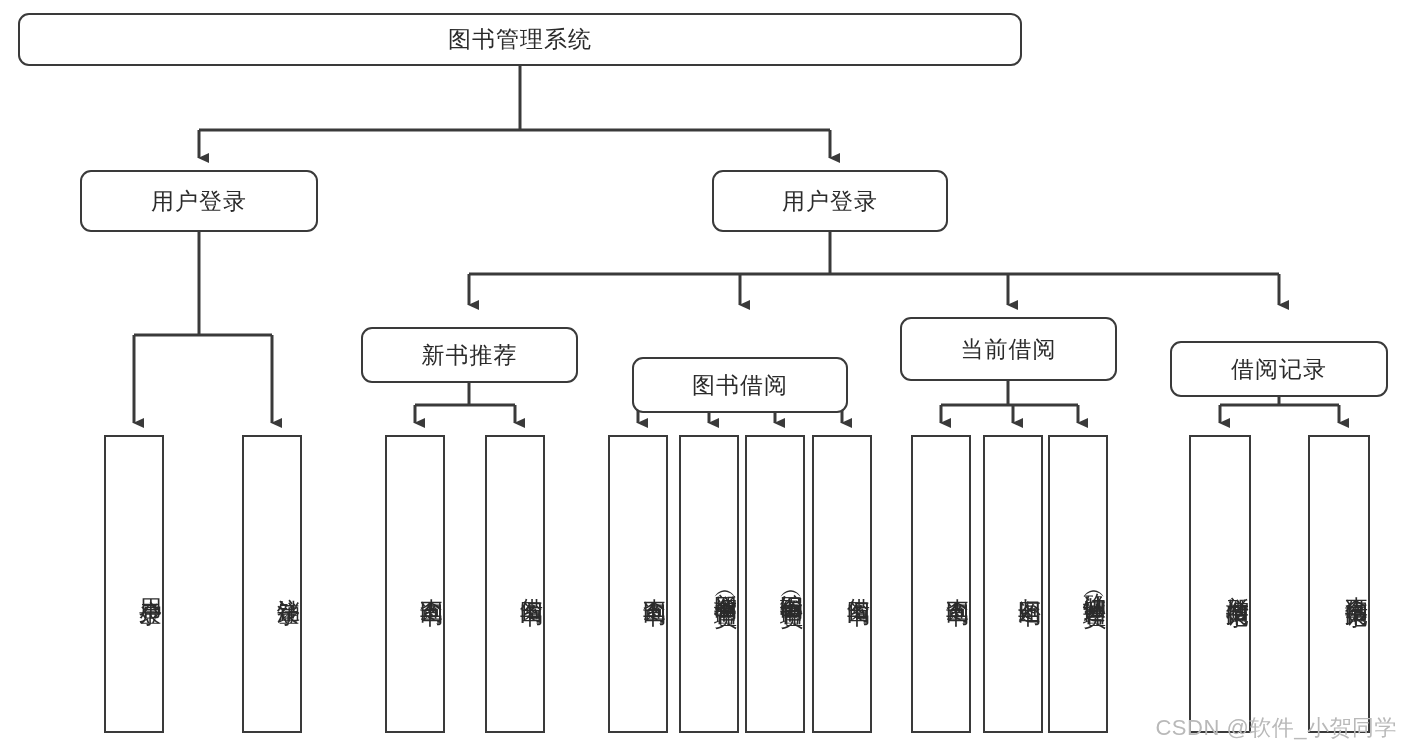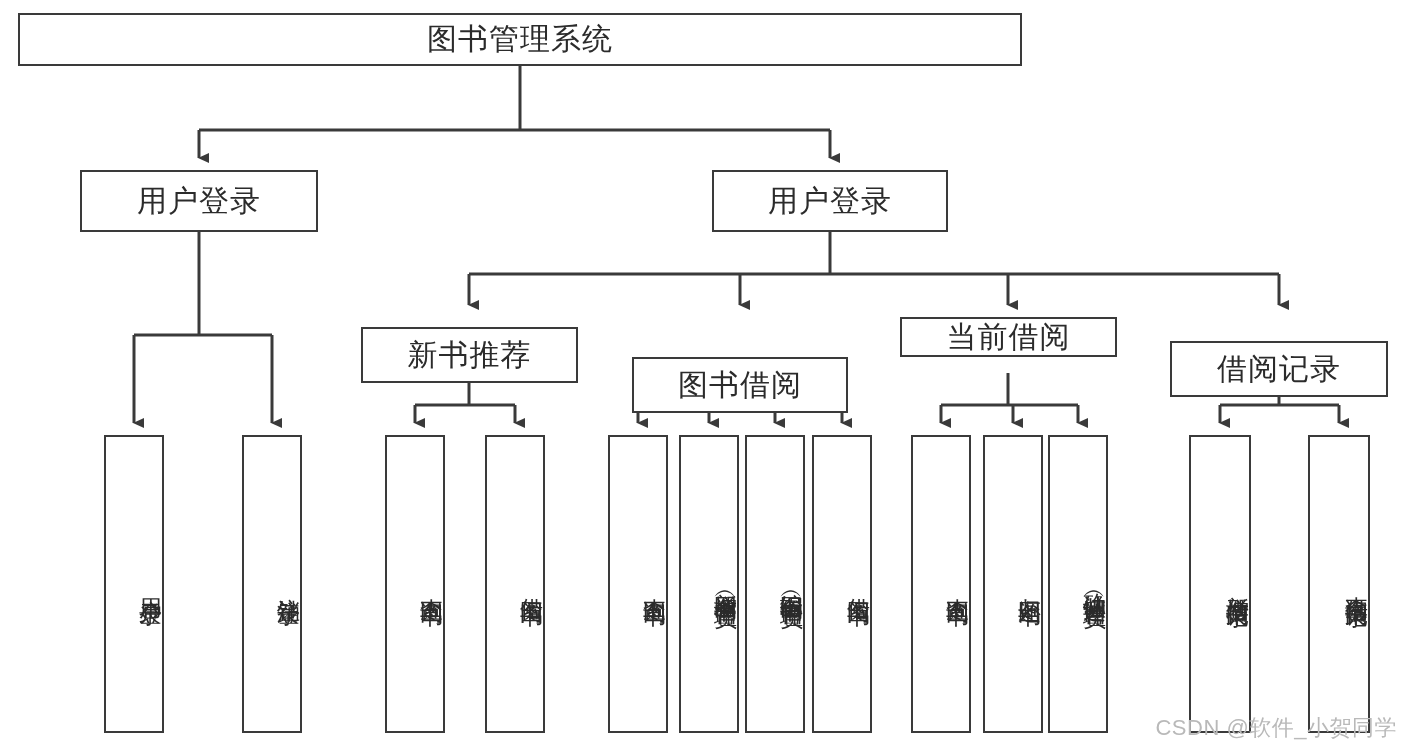--- a/index.html
+++ b/index.html
@@ -21,22 +21,23 @@
     position: absolute;
     box-sizing: border-box;
     background: #ffffff;
     border: 2px solid #3a3a3a;
     display: flex;
     align-items: center;
     justify-content: center;
     color: #2b2b2b;
   }
   .node.horiz {
-    font-size: 30px;
+    font-size: 23px;
     letter-spacing: 1px;
+    border-radius: 11px;
   }
   .node.vert {
     writing-mode: vertical-rl;
     text-orientation: upright;
     font-size: 23px;
     letter-spacing: 2px;
     padding-top: 6px;
     padding-bottom: 6px;
     align-items: flex-start;
     justify-content: center;
@@ -133,21 +134,21 @@
   <div class="node horiz" style="left:712px; top:170px; width:236px; height:62px;">
     <span>用户登录</span>
   </div>
 
   <div class="node horiz" style="left:361px; top:327px; width:217px; height:56px;">
     <span>新书推荐</span>
   </div>
   <div class="node horiz" style="left:632px; top:317px; width:216px; height:56px;margin-top:40px;">
     <span>图书借阅</span>
   </div>
-  <div class="node horiz" style="left:900px; top:317px; width:217px; height:40px;">
+  <div class="node horiz" style="left:900px; top:317px; width:217px; height:64px;">
     <span>当前借阅</span>
   </div>
   <div class="node horiz" style="left:1170px; top:317px; width:218px; height:56px;margin-top:24px;">
     <span>借阅记录</span>
   </div>
 
   <div class="node vert" style="left:104px; top:435px; width:60px; height:298px;">
     <span>用户登录</span>
   </div>
   <div class="node vert" style="left:242px; top:435px; width:60px; height:298px;">

